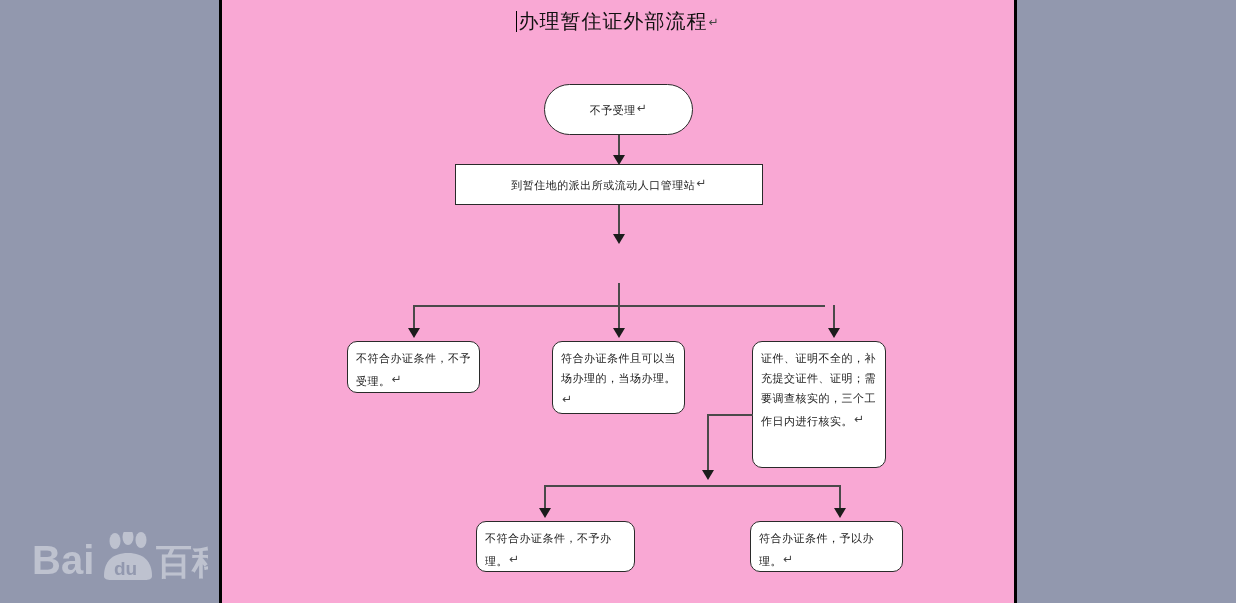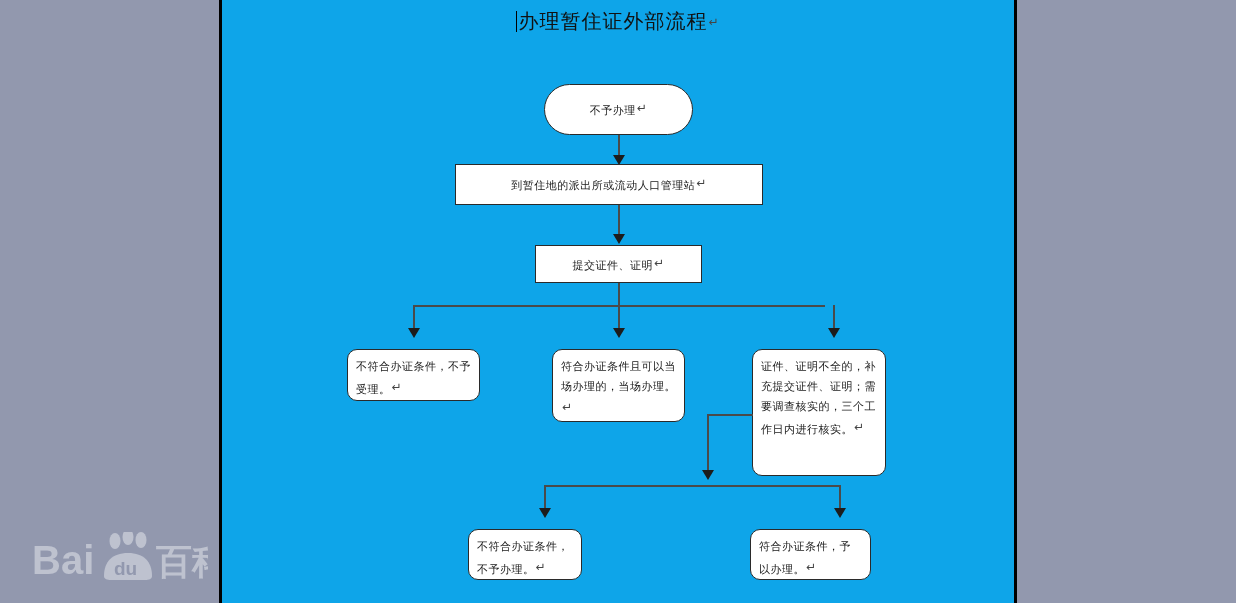--- a/index.html
+++ b/index.html
@@ -30,21 +30,21 @@
   }
   .page-rule.left  { left: 219px; }
   .page-rule.right { left: 1014px; }
 
   #page {
     position: absolute;
     left: 222px;
     top: 0;
     width: 792px;
     height: 603px;
-    background: #0ea5e9;
+    background: #f9a8d4;
   }
 
   
   .doc-title {
     position: absolute;
     left: 0;
     top: 8px;
     width: 792px;
     text-align: center;
     font-family: "DejaVu Sans", "Liberation Sans", sans-serif;
@@ -91,21 +91,20 @@
     align-items: center;
     justify-content: center;
     text-align: center;
   }
   .node.leftal {
     display: flex;
     align-items: flex-start;
     justify-content: flex-start;
     text-align: left;
     padding-top: 7px;
-    margin-top: 8px;
   }
   .node.leftal .txt { padding: 0 8px; }
 
   
   .vline {
     position: absolute;
     width: 2px;
     background: #4a4a4a;
   }
   .hline {
@@ -141,36 +140,33 @@
   <div class="page-rule left"></div>
   <div class="page-rule right"></div>
 
   <div id="page">
 
     <div class="doc-title">
       <span class="caret"></span><span>办理暂住证外部流程</span><span class="pilcrow">↵</span>
     </div>
 
     <div class="node pill center" style="left:322px; top:84px; width:149px; height:51px;">
-      <span class="txt"><span>不予办理</span><span class="pilcrow">↵</span></span>
+      <span class="txt"><span>不予受理</span><span class="pilcrow">↵</span></span>
     </div>
 
     <div class="vline" style="left:396px; top:135px; height:22px;"></div>
     <div class="arrow-down" style="left:391px; top:155px;"></div>
 
     <div class="node center" style="left:233px; top:164px; width:308px; height:41px;">
       <span class="txt"><span>到暂住地的派出所或流动人口管理站</span><span class="pilcrow">↵</span></span>
     </div>
 
     <div class="vline" style="left:396px; top:205px; height:30px;"></div>
     <div class="arrow-down" style="left:391px; top:234px;"></div>
 
-    <div class="node center" style="left:313px; top:245px; width:167px; height:38px;">
-      <span class="txt"><span>提交证件、证明</span><span class="pilcrow">↵</span></span>
-    </div>
 
     <div class="vline" style="left:396px; top:283px; height:24px;"></div>
     <div class="hline" style="left:191px; top:305px; width:412px;"></div>
     <div class="vline" style="left:191px; top:305px; height:26px;"></div>
     <div class="arrow-down" style="left:186px; top:328px;"></div>
     <div class="vline" style="left:396px; top:305px; height:26px;"></div>
     <div class="arrow-down" style="left:391px; top:328px;"></div>
     <div class="vline" style="left:611px; top:305px; height:26px;"></div>
     <div class="arrow-down" style="left:606px; top:328px;"></div>
 
@@ -189,25 +185,25 @@
     <div class="hline" style="left:486px; top:414px; width:45px;"></div>
     <div class="vline" style="left:485px; top:414px; height:58px;"></div>
     <div class="arrow-down" style="left:480px; top:470px;"></div>
 
     <div class="hline" style="left:322px; top:485px; width:297px;"></div>
     <div class="vline" style="left:322px; top:485px; height:26px;"></div>
     <div class="arrow-down" style="left:317px; top:508px;"></div>
     <div class="vline" style="left:617px; top:485px; height:26px;"></div>
     <div class="arrow-down" style="left:612px; top:508px;"></div>
 
-    <div class="node rounded leftal" style="left:246px; top:521px; width:114px; height:51px;">
+    <div class="node rounded leftal" style="left:254px; top:521px; width:159px; height:51px;">
       <span class="txt"><span>不符合办证条件，不予办理。</span><span class="pilcrow">↵</span></span>
     </div>
 
-    <div class="node rounded leftal" style="left:528px; top:521px; width:121px; height:51px;justify-content:flex-end;">
+    <div class="node rounded leftal" style="left:528px; top:521px; width:153px; height:51px;justify-content:flex-end;">
       <span class="txt"><span>符合办证条件，予以办理。</span><span class="pilcrow">↵</span></span>
     </div>
 
   </div>
 
   <div id="watermark">
     <svg width="176" height="56" viewBox="0 0 176 56" xmlns="http://www.w3.org/2000/svg">
       <g fill="#c9cdd8">
 
         <text x="0" y="42" font-family="Liberation Sans, sans-serif" font-size="40" font-weight="bold">Bai</text>

